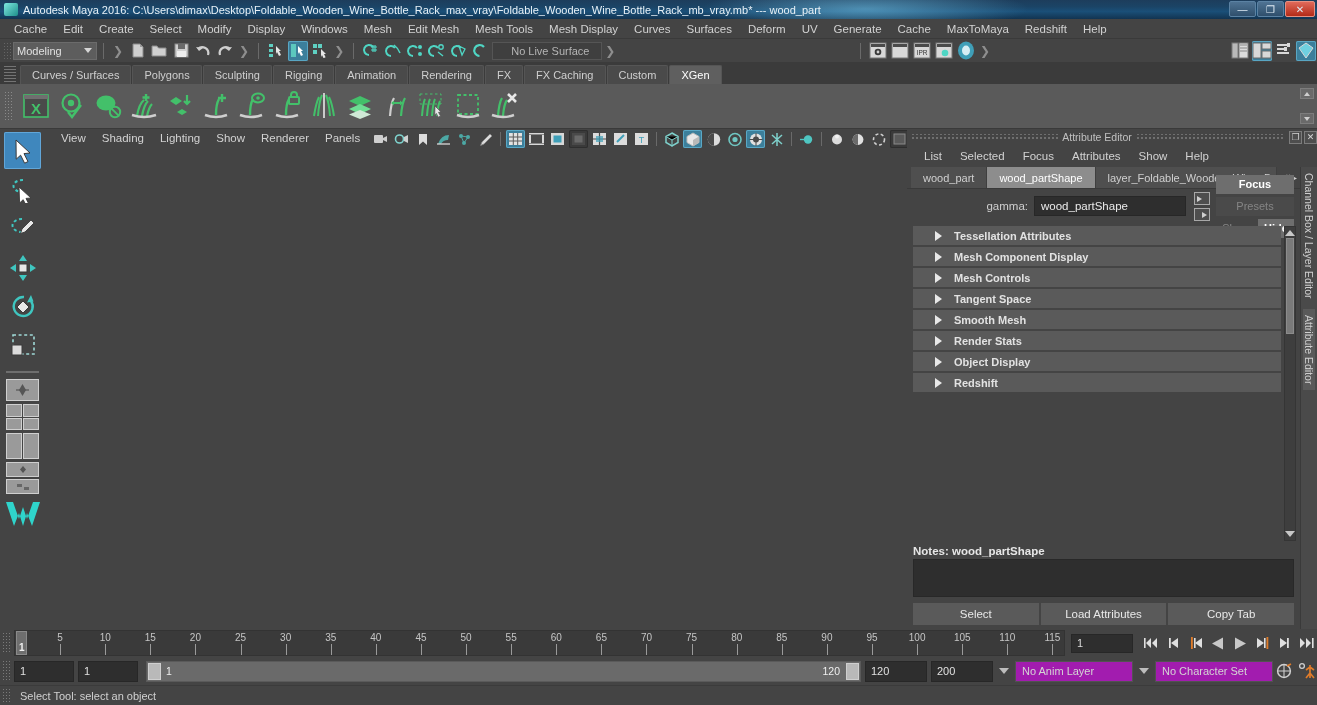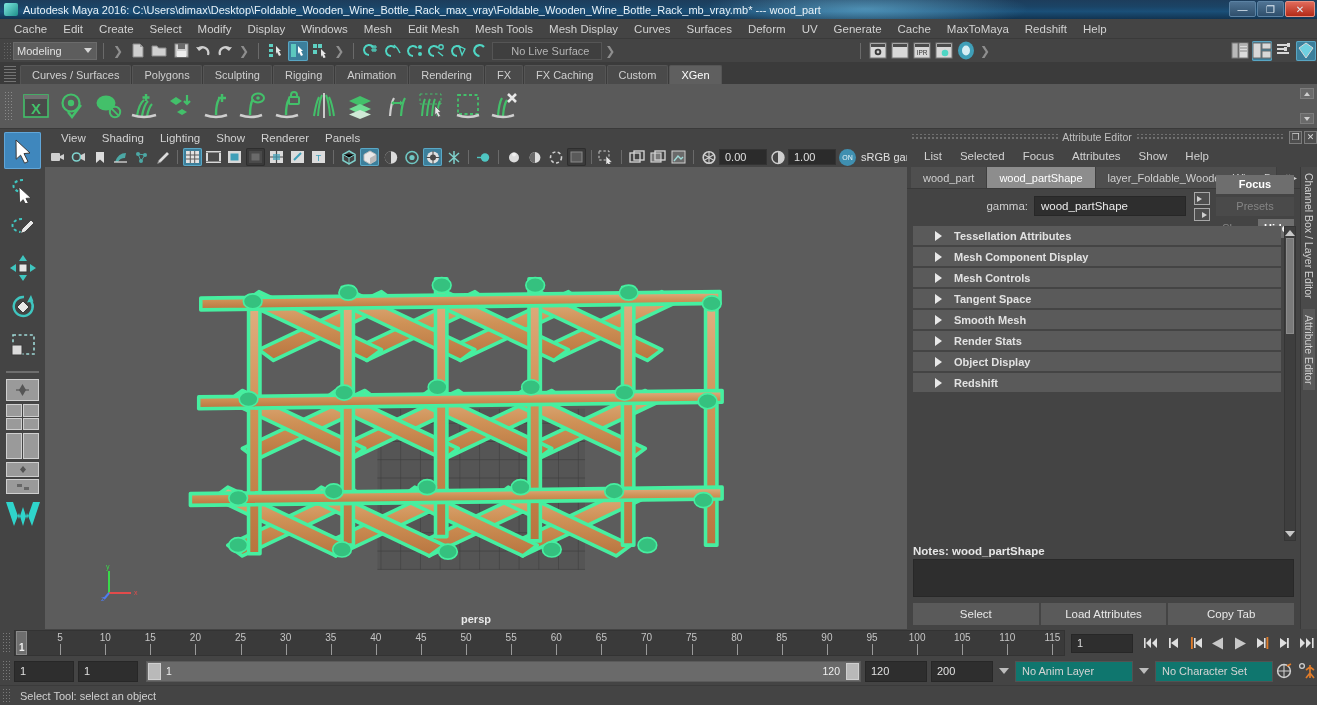--- a/index.html
+++ b/index.html
@@ -89,21 +89,21 @@
   .tool-quad{ width:33px;height:26px;margin-bottom:3px;display:grid;grid-template-columns:1fr 1fr;
      grid-template-rows:1fr 1fr; gap:1px;}
   .tool-quad i{ background:#9a9a9a;border:1px solid #cfcfcf;display:block;position:relative;}
   .tool-half{ width:33px;height:26px;margin-bottom:3px;display:grid;grid-template-columns:1fr 1fr;gap:1px;}
   .tool-half i{ background:#9a9a9a;border:1px solid #cfcfcf;}
   .tool-wide{ width:33px;height:15px;margin-bottom:2px;background:#9a9a9a;border:1px solid #cfcfcf;
      display:flex;align-items:center;justify-content:center;}
   .maya-logo{ width:40px;height:34px;margin-top:2px;}
 
   
-  .viewpanel{ flex:1 1 auto; display:flex; flex-direction:column; min-width:0; background:#444;}
+  .viewpanel{ flex:1 1 auto; display:flex; flex-direction:row; min-width:0; background:#444;}
   .vp-menubar{ height:18px; flex:0 0 18px; background:#444; display:flex; align-items:center; padding-left:8px;}
   .vp-menubar .vmi{ padding:0 8px; font-size:11.5px; color:#d2d2d2; }
   .vp-toolbar{ height:20px; flex:0 0 20px; background:#444; display:flex; align-items:center; padding-left:2px;
      gap:0px; }
   .vbtn{ width:19px;height:18px;flex:0 0 19px;margin:0 1px;display:flex;align-items:center;justify-content:center;
      border-radius:2px;}
   .vbtn.on{ background:#3c7f9b; box-shadow:inset 0 0 0 1px #5aa8c6;}
   .vbtn.dark{ background:#3a3a3a; box-shadow:inset 0 0 0 1px #2e2e2e;}
   .vsep{ width:1px;height:14px;background:#6a6a6a;margin:0 4px;flex:0 0 1px;}
   .numfield{ width:48px;height:16px;background:#2b2b2b;border:1px solid #333;color:#e0e0e0;
@@ -203,21 +203,21 @@
   .rangerow{ height:28px;flex:0 0 28px; background:#444; display:flex; align-items:center; padding-left:2px; gap:0;}
   .rs-field{ width:60px;height:21px;background:#2e2e2e;border:1px solid #272727;color:#e0e0e0;
      font-size:11px;display:flex;align-items:center;padding-left:5px;margin-right:4px;flex:0 0 60px;}
   .rs-bar{ flex:1 1 auto; height:21px; background:#6a6a6a; border:1px solid #5a5a5a; position:relative;
      margin:0 4px; display:flex; align-items:center;}
   .rs-handle{ width:13px;height:17px;background:#b9b9b9;border:1px solid #cfcfcf;position:absolute;}
   .rs-start{ font-size:10.5px;color:#efefef;position:absolute;left:19px;}
   .rs-end{ font-size:10.5px;color:#efefef;position:absolute;right:20px;}
   .rs-sel{ width:62px;height:21px;background:#2e2e2e;border:1px solid #272727;color:#e0e0e0;font-size:11px;
      display:flex;align-items:center;padding-left:5px;flex:0 0 62px;}
-  .combo{ height:21px;background:#0f766e;border:1px solid #525252;color:#d4d4d4;font-size:11px;
+  .combo{ height:21px;background:#a21caf;border:1px solid #525252;color:#d4d4d4;font-size:11px;
      display:flex;align-items:center;padding:0 6px;}
   .cbarrow{ width:0;height:0;border-left:5px solid transparent;border-right:5px solid transparent;
      border-top:6px solid #bdbdbd; margin:0 6px;}
 
   
   .melrow{ height:26px;flex:0 0 26px; background:#444; display:flex; align-items:center; padding-left:2px;}
   .mel-label{ font-size:11.5px; color:#e2e2e2; width:42px; text-align:center; flex:0 0 42px;}
   .mel-in{ width:325px;height:20px;background:#2e2e2e;border:1px solid #272727;flex:0 0 325px;}
   .mel-out{ flex:1 1 auto; height:20px;background:#2e2e2e;border:1px solid #272727; margin:0 4px 0 4px;}
   .mel-icon{ width:20px;height:20px;flex:0 0 20px;border:1px solid #8d8d8d;background:#4e4e4e;

